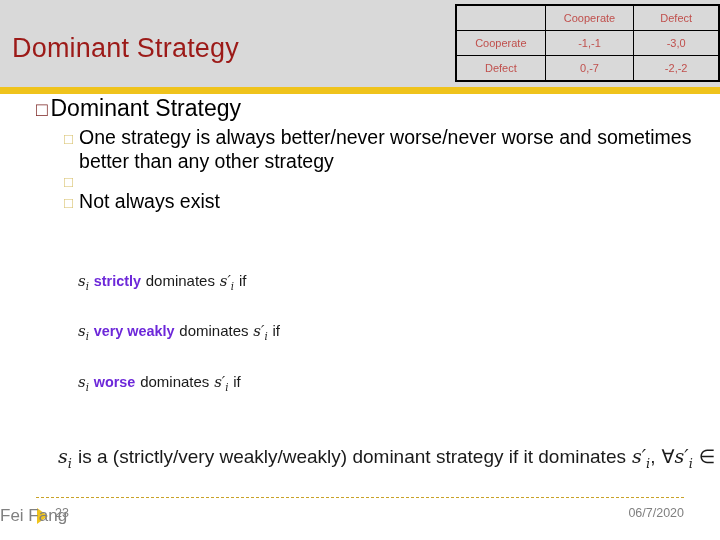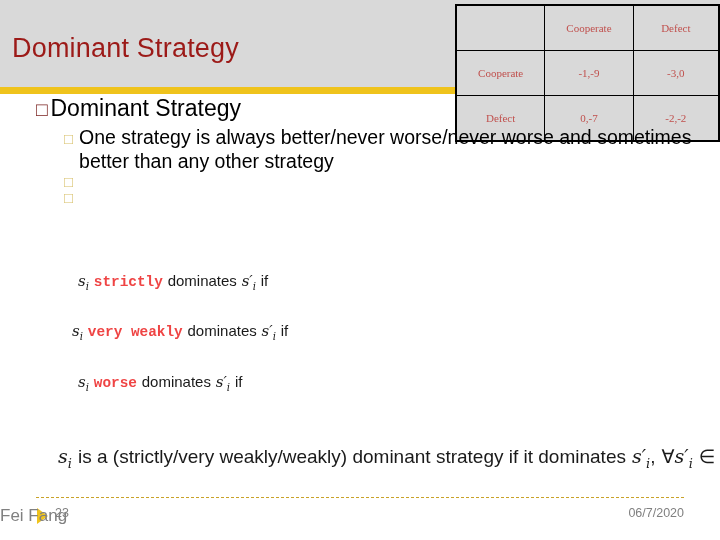--- a/index.html
+++ b/index.html
@@ -50,23 +50,23 @@
     border-collapse: collapse;
     background: #d9d9d9;
     border: 2px solid #000000;
   }
   .matrix td {
     border: 1px solid #000000;
     color: #c0504d;
     font-size: 11px;
     height: 24px;
     text-align: center;
-    padding: 10px 6px;
+    padding: 0 6px;
     white-space: nowrap;
-    font-family: Liberation Serif, serif;
+    font-family: Liberation Sans, sans-serif;
   }
   .matrix td.rowhead {
     width: 82px;
   }
   .matrix td.colcell {
     width: 82px;
   }
   .matrix td.corner {
     width: 82px;
   }
@@ -119,37 +119,37 @@
     top: 272px;
     width: 720px;
   }
   .formula {
     font-family: "DejaVu Serif", serif;
     font-size: 15px;
     color: #1a1a1a;
     white-space: nowrap;
   }
   .formula.f1 { position: absolute; left: 78px; top: 0px; }
-  .formula.f2 { position: absolute; left: 72px; top: 50px; }
+  .formula.f2 { position: absolute; left: 78px; top: 50px; }
   .formula.f3 { position: absolute; left: 78px; top: 101px; }
   .formula.f4 { position: absolute; left: 58px; top: 173px; font-size: 19px; }
 
   .var {
     font-style: italic;
     font-family: "DejaVu Serif", serif;
   }
   .sub {
     font-size: 0.68em;
     vertical-align: sub;
     font-style: italic;
   }
   .hl {
-    color: #ef4444;
+    color: #6d28d9;
     font-weight: bold;
-    font-family: Liberation Mono, monospace;
+    font-family: Liberation Sans, sans-serif;
     font-style: normal;
     font-size: 0.96em;
   }
   .plain {
     font-family: "Liberation Sans", sans-serif;
     font-style: normal;
     text-align: right;
   }
 
   
@@ -210,21 +210,21 @@
 
 <table class="matrix">
   <tbody>
     <tr>
       <td class="corner"></td>
       <td class="colcell">Cooperate</td>
       <td class="colcell">Defect</td>
     </tr>
     <tr>
       <td class="rowhead">Cooperate</td>
-      <td>-1,-9</td>
+      <td>-1,-1</td>
       <td>-3,0</td>
     </tr>
     <tr>
       <td class="rowhead">Defect</td>
       <td>0,-7</td>
       <td>-2,-2</td>
     </tr>
   </tbody>
 </table>
 
@@ -239,20 +239,21 @@
     <span class="marker">□</span>
     <span class="text">One strategy is always better/never worse/never worse and sometimes better than any other strategy</span>
   </div>
 
   <div class="bullet-l2">
     <span class="marker">□</span>
   </div>
 
   <div class="bullet-l2">
     <span class="marker">□</span>
+    <span class="text">Not always exist</span>
   </div>
 
 </div>
 
 <div class="formulas">
 
   <div class="formula f1">
     <span class="var">s</span><span class="sub">i</span>
     <span class="hl">strictly</span>
     <span class="plain">dominates</span>

